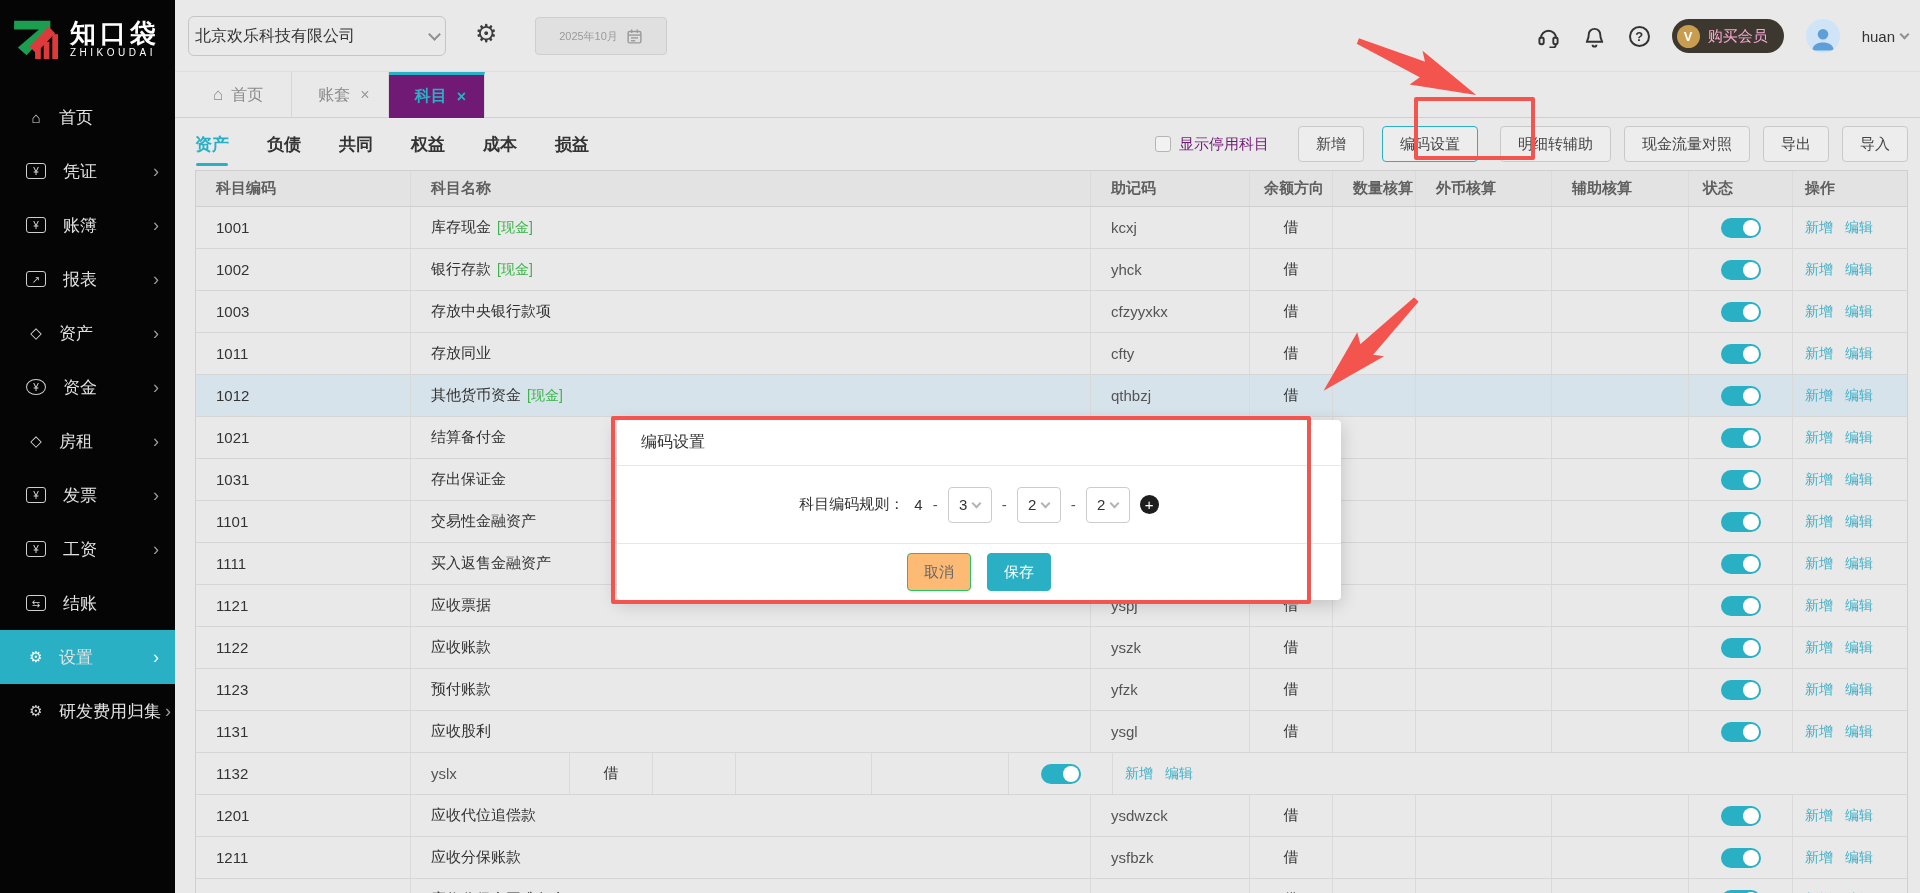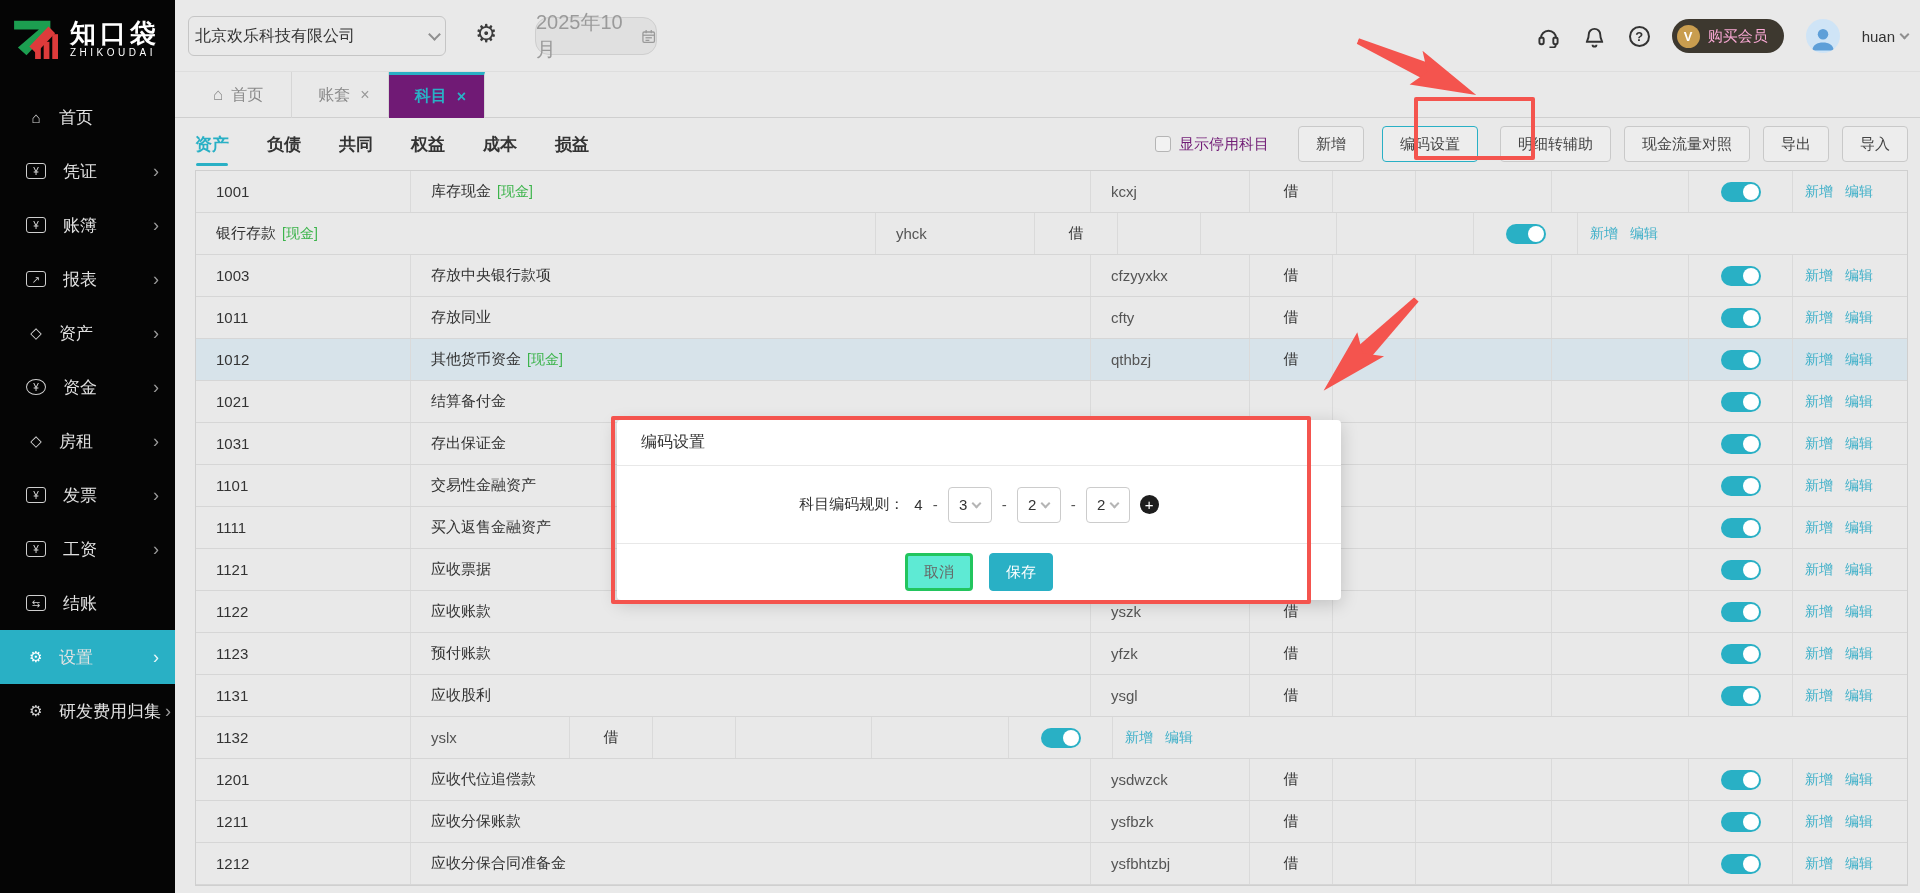--- a/index.html
+++ b/index.html
@@ -31,24 +31,24 @@
   .topbar { position:absolute; left:175px; top:0; right:0; height:72px;
     border-bottom:1px solid #dedede; }
   .company { position:absolute; left:13px; top:16px; width:258px; height:40px;
     border:1px solid #c5c5c5; border-radius:6px; display:flex; align-items:center;
     padding:0 6px; font-size:16px; color:#333; cursor:pointer; }
   .company .txt { flex:1; }
   .cssdown { width:9px; height:9px; border-right:2px solid #8f8f8f; border-bottom:2px solid #8f8f8f;
     transform:rotate(45deg); margin-top:-4px; }
   .gearbtn { position:absolute; left:300px; top:21px; font-size:25px; color:#3c3c3c; cursor:pointer;
     line-height:1; background:none; border:none; }
-  .period { position:absolute; left:360px; top:17px; width:122px; height:38px;
-    background:#e0e0e0; border:1px solid #cecece; border-radius:14px;
+  .period { position:absolute; left:360px; top:17px; width:132px; height:38px;
+    background:#e0e0e0; border:1px solid #cecece; border-radius:4px;
     display:flex; align-items:center; justify-content:center; gap:8px;
-    color:#9a9a9a; font-size:20px; cursor:pointer; }
+    color:#9a9a9a; font-size:11px; cursor:pointer; }
   .top-right { position:absolute; right:12px; top:0; height:72px;
     display:flex; align-items:center; gap:22px; }
   .tico { width:24px; height:24px; display:flex; align-items:center; justify-content:center; cursor:pointer; }
   .helpico { width:21px; height:21px; border:2px solid #333; border-radius:50%;
     font-size:13px; font-weight:bold; color:#333; }
   .helpico::after { content:"?"; }
   .member { height:34px; background:var(--pill,#3d382f); border-radius:17px;
     display:flex; align-items:center; gap:8px; padding:0 16px 0 5px; cursor:pointer; }
   .vbadge { width:23px; height:23px; border-radius:50%; background:var(--gold,#c99d4f);
     color:#fff; font-weight:bold; font-size:13px; display:flex; align-items:center; justify-content:center; }
@@ -120,21 +120,21 @@
     display:flex; align-items:center; justify-content:center; gap:6px; font-size:15px;
     color:#333; cursor:pointer; background:#fff; }
   .segbox .cssdown { width:7px; height:7px; border-color:#b5b5b5; margin-top:-2px; }
   .plus { width:19px; height:19px; border-radius:50%; background:#1d1d1d; color:#fff;
     display:flex; align-items:center; justify-content:center; font-size:15px; cursor:pointer; }
   .plus::after { content:"+"; line-height:1; }
   .m-foot { height:57px; border-top:1px solid #e8e8e8; display:flex; align-items:center;
     justify-content:center; gap:16px; }
   .mbtn { height:38px; min-width:64px; padding:0 16px; border-radius:4px; font-size:15px;
     font-family:inherit; cursor:pointer; }
-  .mbtn.cancel { background:#5eead4; border:3px solid #22c55e; color:#666; }
+  .mbtn.cancel { background:#fdba74; border:1px solid #22c55e; color:#666; }
   .mbtn.save { background:var(--accent,#29b0c5); border:1px solid var(--accent,#29b0c5); color:#fff; }
 
   
   .anno { position:absolute; z-index:50; pointer-events:none; }
   .anno-box { border:4px solid var(--annotation,#f4544e); border-radius:2px; }
   .arrow svg polygon { fill:var(--annotation,#f4544e); }
   #anno-btn-box { left:1414px; top:97px; width:121px; height:63px; }
   #anno-modal-box { left:611px; top:416px; width:700px; height:188px; }
   #arrow-top { left:1352px; top:46px; width:130px; height:44px; transform:rotate(21deg); }
   #arrow-row { left:1305px; top:323px; width:130px; height:44px; transform:rotate(132deg); }
@@ -334,20 +334,31 @@
           <button class="tbtn">现金流量对照</button>
 
           <button class="tbtn">导出</button>
 
           <button class="tbtn">导入</button>
         </span>
     </div>
   </div>
 
   <div class="tbl">
+    <div class="thead">
+      <div class="th c1">科目编码</div>
+      <div class="th c2">科目名称</div>
+      <div class="th c3">助记码</div>
+      <div class="th c4">余额方向</div>
+      <div class="th c5">数量核算</div>
+      <div class="th c6">外币核算</div>
+      <div class="th c7">辅助核算</div>
+      <div class="th c8">状态</div>
+      <div class="th c9">操作</div>
+    </div>
     <div class="tbody">
 
         <div class="tr">
           <div class="td c1">1001</div>
           <div class="td c2">
             <span>库存现金</span>
             <span class="tag">[现金]</span>
           </div>
           <div class="td c3 mnm">kcxj</div>
           <div class="td c4">借</div>
@@ -359,20 +370,21 @@
               <span class="knob"></span>
             </span>
           </div>
           <div class="td c9">
             <a class="op">新增</a>
             <a class="op">编辑</a>
           </div>
         </div>
 
         <div class="tr">
+          <div class="td c1">1002</div>
           <div class="td c2">
             <span>银行存款</span>
             <span class="tag">[现金]</span>
           </div>
           <div class="td c3 mnm">yhck</div>
           <div class="td c4">借</div>
           <div class="td c5"></div>
           <div class="td c6"></div>
           <div class="td c7"></div>
           <div class="td c8">

